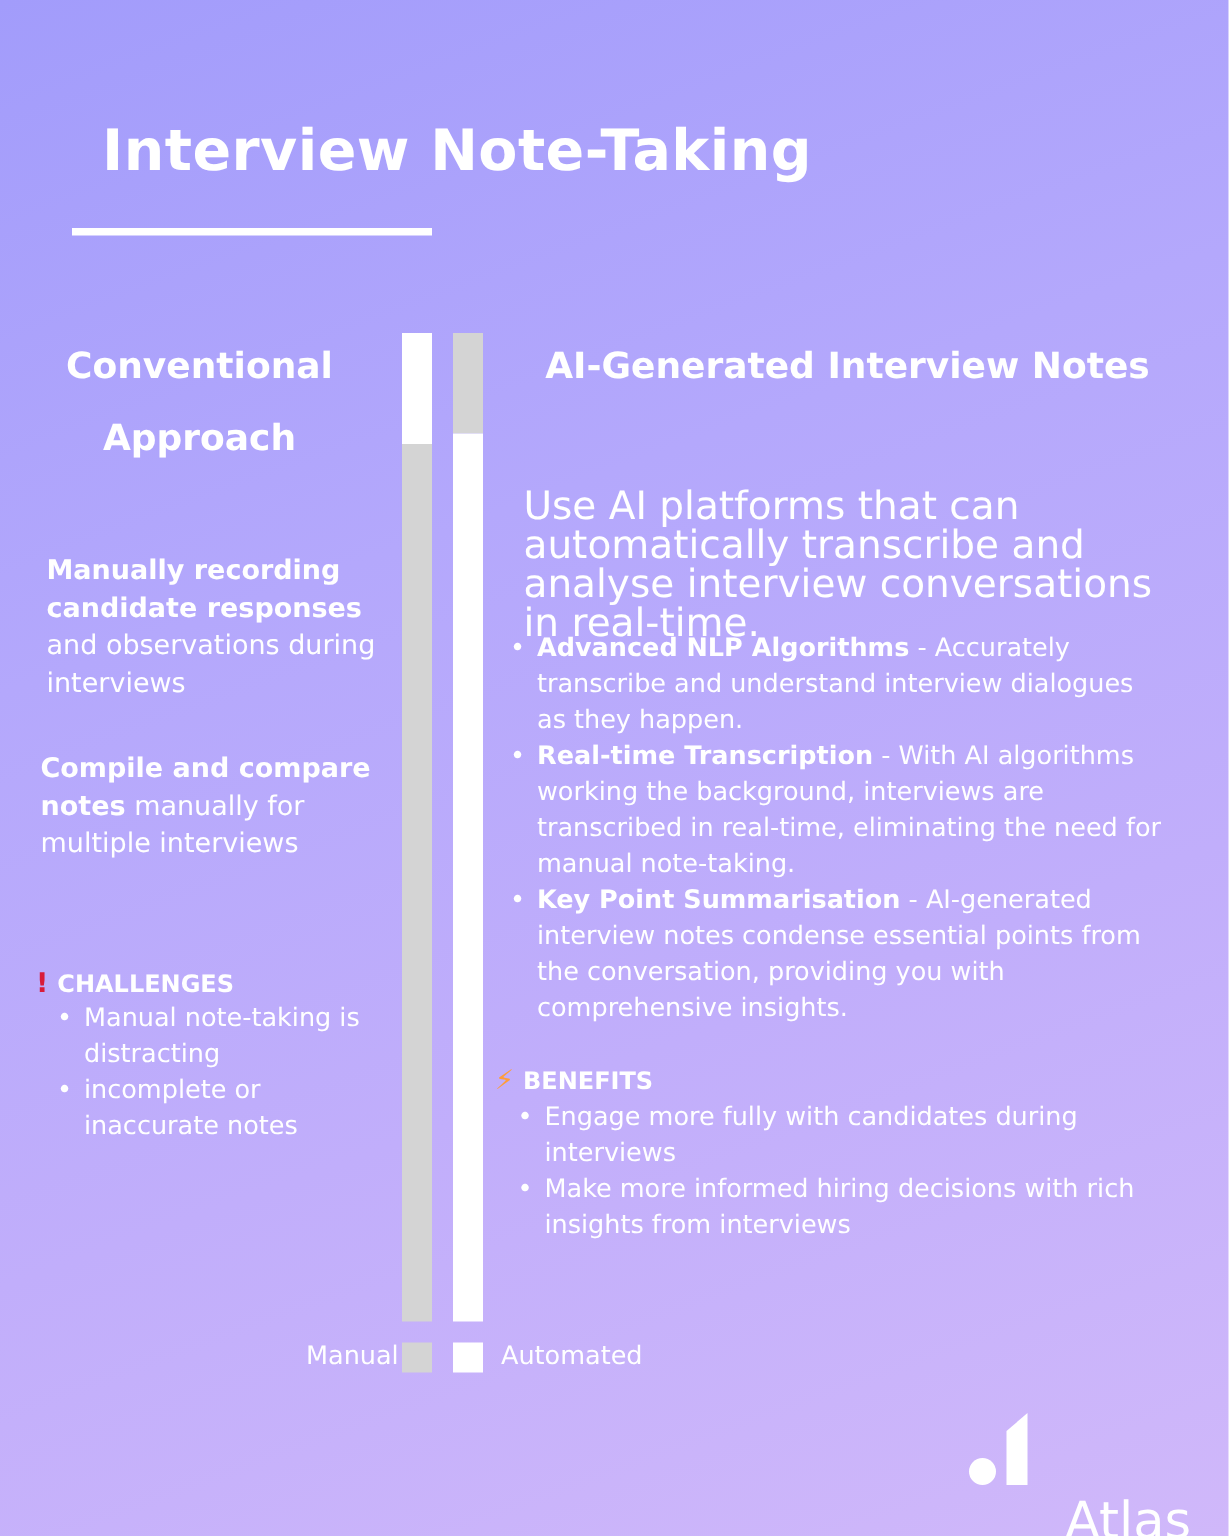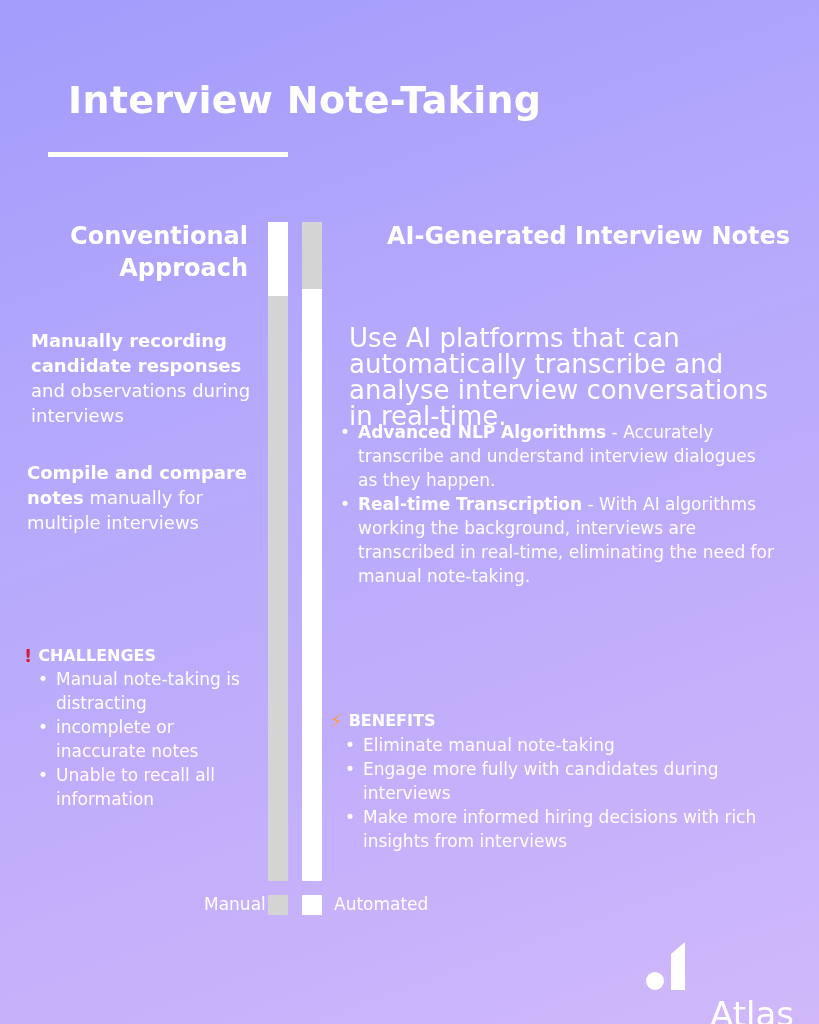--- a/index.html
+++ b/index.html
@@ -5,27 +5,27 @@
   html, body { margin: 0; padding: 0; }
   body {
     width: 819px; height: 1024px; position: relative; overflow: hidden;
     background: linear-gradient(160deg, #a29cfb 0%, #b4a8fc 35%, #c1aefb 65%, #d0b8fa 100%);
     font-family: "DejaVu Sans", sans-serif;
     color: #ffffff;
   }
   .abs { position: absolute; }
   .title { left: 48px; top: 78px; font-size: 38px; font-weight: bold; letter-spacing: 0.3px; white-space: nowrap; margin-left: 20px; }
   .title-underline { left: 48px; top: 152px; width: 240px; height: 5px; background: #ffffff; }
-  .col-title { font-size: 24px; font-weight: bold; text-align: right; line-height: 32px; }
+  .col-title { font-size: 24px; font-weight: bold; text-align: center; line-height: 48px; }
   .left-title { left: 18px; top: 220px; width: 230px; }
   .right-title { left: 340px; top: 220px; width: 450px; }
   .bar { width: 20px; }
   .white { background: #ffffff; }
   .gray { background: #d4d4d4; }
-  .txt { font-size: 18px; line-height: 25px; font-weight: normal; }
+  .txt { font-size: 18px; line-height: 25px; font-weight: normal; margin-top: 40px; }
   .txt b { font-weight: bold; }
   .l1 { left: 31px; top: 328px; width: 232px; }
   .l2 { left: 27px; top: 460px; width: 236px; }
   .intro { left: 349px; top: 325px; width: 420px; font-size: 26px; line-height: 26px; }
   .section-head { font-size: 16px; font-weight: bold; display: flex; align-items: center; gap: 6px; }
   .chal-head { left: 24px; top: 645px; }
   .ben-head { left: 330px; top: 710px; }
   .exclaim { color: #d81b3a; font-weight: bold; font-size: 18px; }
   .bolt { color: #ff9d3a; font-size: 18px; }
   ul { margin: 0; padding: 0; list-style: none; }
@@ -56,36 +56,35 @@
 <div class="abs txt l1"><b>Manually recording candidate responses</b><span> and observations during interviews</span></div>
 <div class="abs txt l2"><b>Compile and compare notes</b><span> manually for multiple interviews</span></div>
 
 <div class="abs section-head chal-head">
   <span class="exclaim">!</span>
   <span>CHALLENGES</span>
 </div>
 <ul class="abs chal-list">
   <li>Manual note-taking is distracting</li>
   <li>incomplete or inaccurate notes</li>
-  <li>Unable to recall all information</li>
 </ul>
 
 <div class="abs intro">Use AI platforms that can automatically transcribe and analyse interview conversations in real-time.</div>
 
 <ul class="abs feat-list">
   <li><b>Advanced NLP Algorithms</b><span> - Accurately transcribe and understand interview dialogues as they happen.</span></li>
   <li><b>Real-time Transcription</b><span> - With AI algorithms working the background, interviews are transcribed in real-time, eliminating the need for manual note-taking.</span></li>
+  <li><b>Key Point Summarisation</b><span> - AI-generated interview notes condense essential points from the conversation, providing you with comprehensive insights.</span></li>
 </ul>
 
 <div class="abs section-head ben-head">
   <span class="bolt">⚡</span>
   <span>BENEFITS</span>
 </div>
 <ul class="abs ben-list">
-  <li>Eliminate manual note-taking</li>
   <li>Engage more fully with candidates during interviews</li>
   <li>Make more informed hiring decisions with rich insights from interviews</li>
 </ul>
 
 <div class="abs legend-manual">Manual</div>
 <div class="abs swatch gray" style="left:268px; top:895px;"></div>
 <div class="abs swatch white" style="left:302px; top:895px;"></div>
 <div class="abs legend-auto">Automated</div>
 
 <svg class="abs" style="left:645px; top:942px;" width="42" height="50" viewBox="0 0 42 50">

